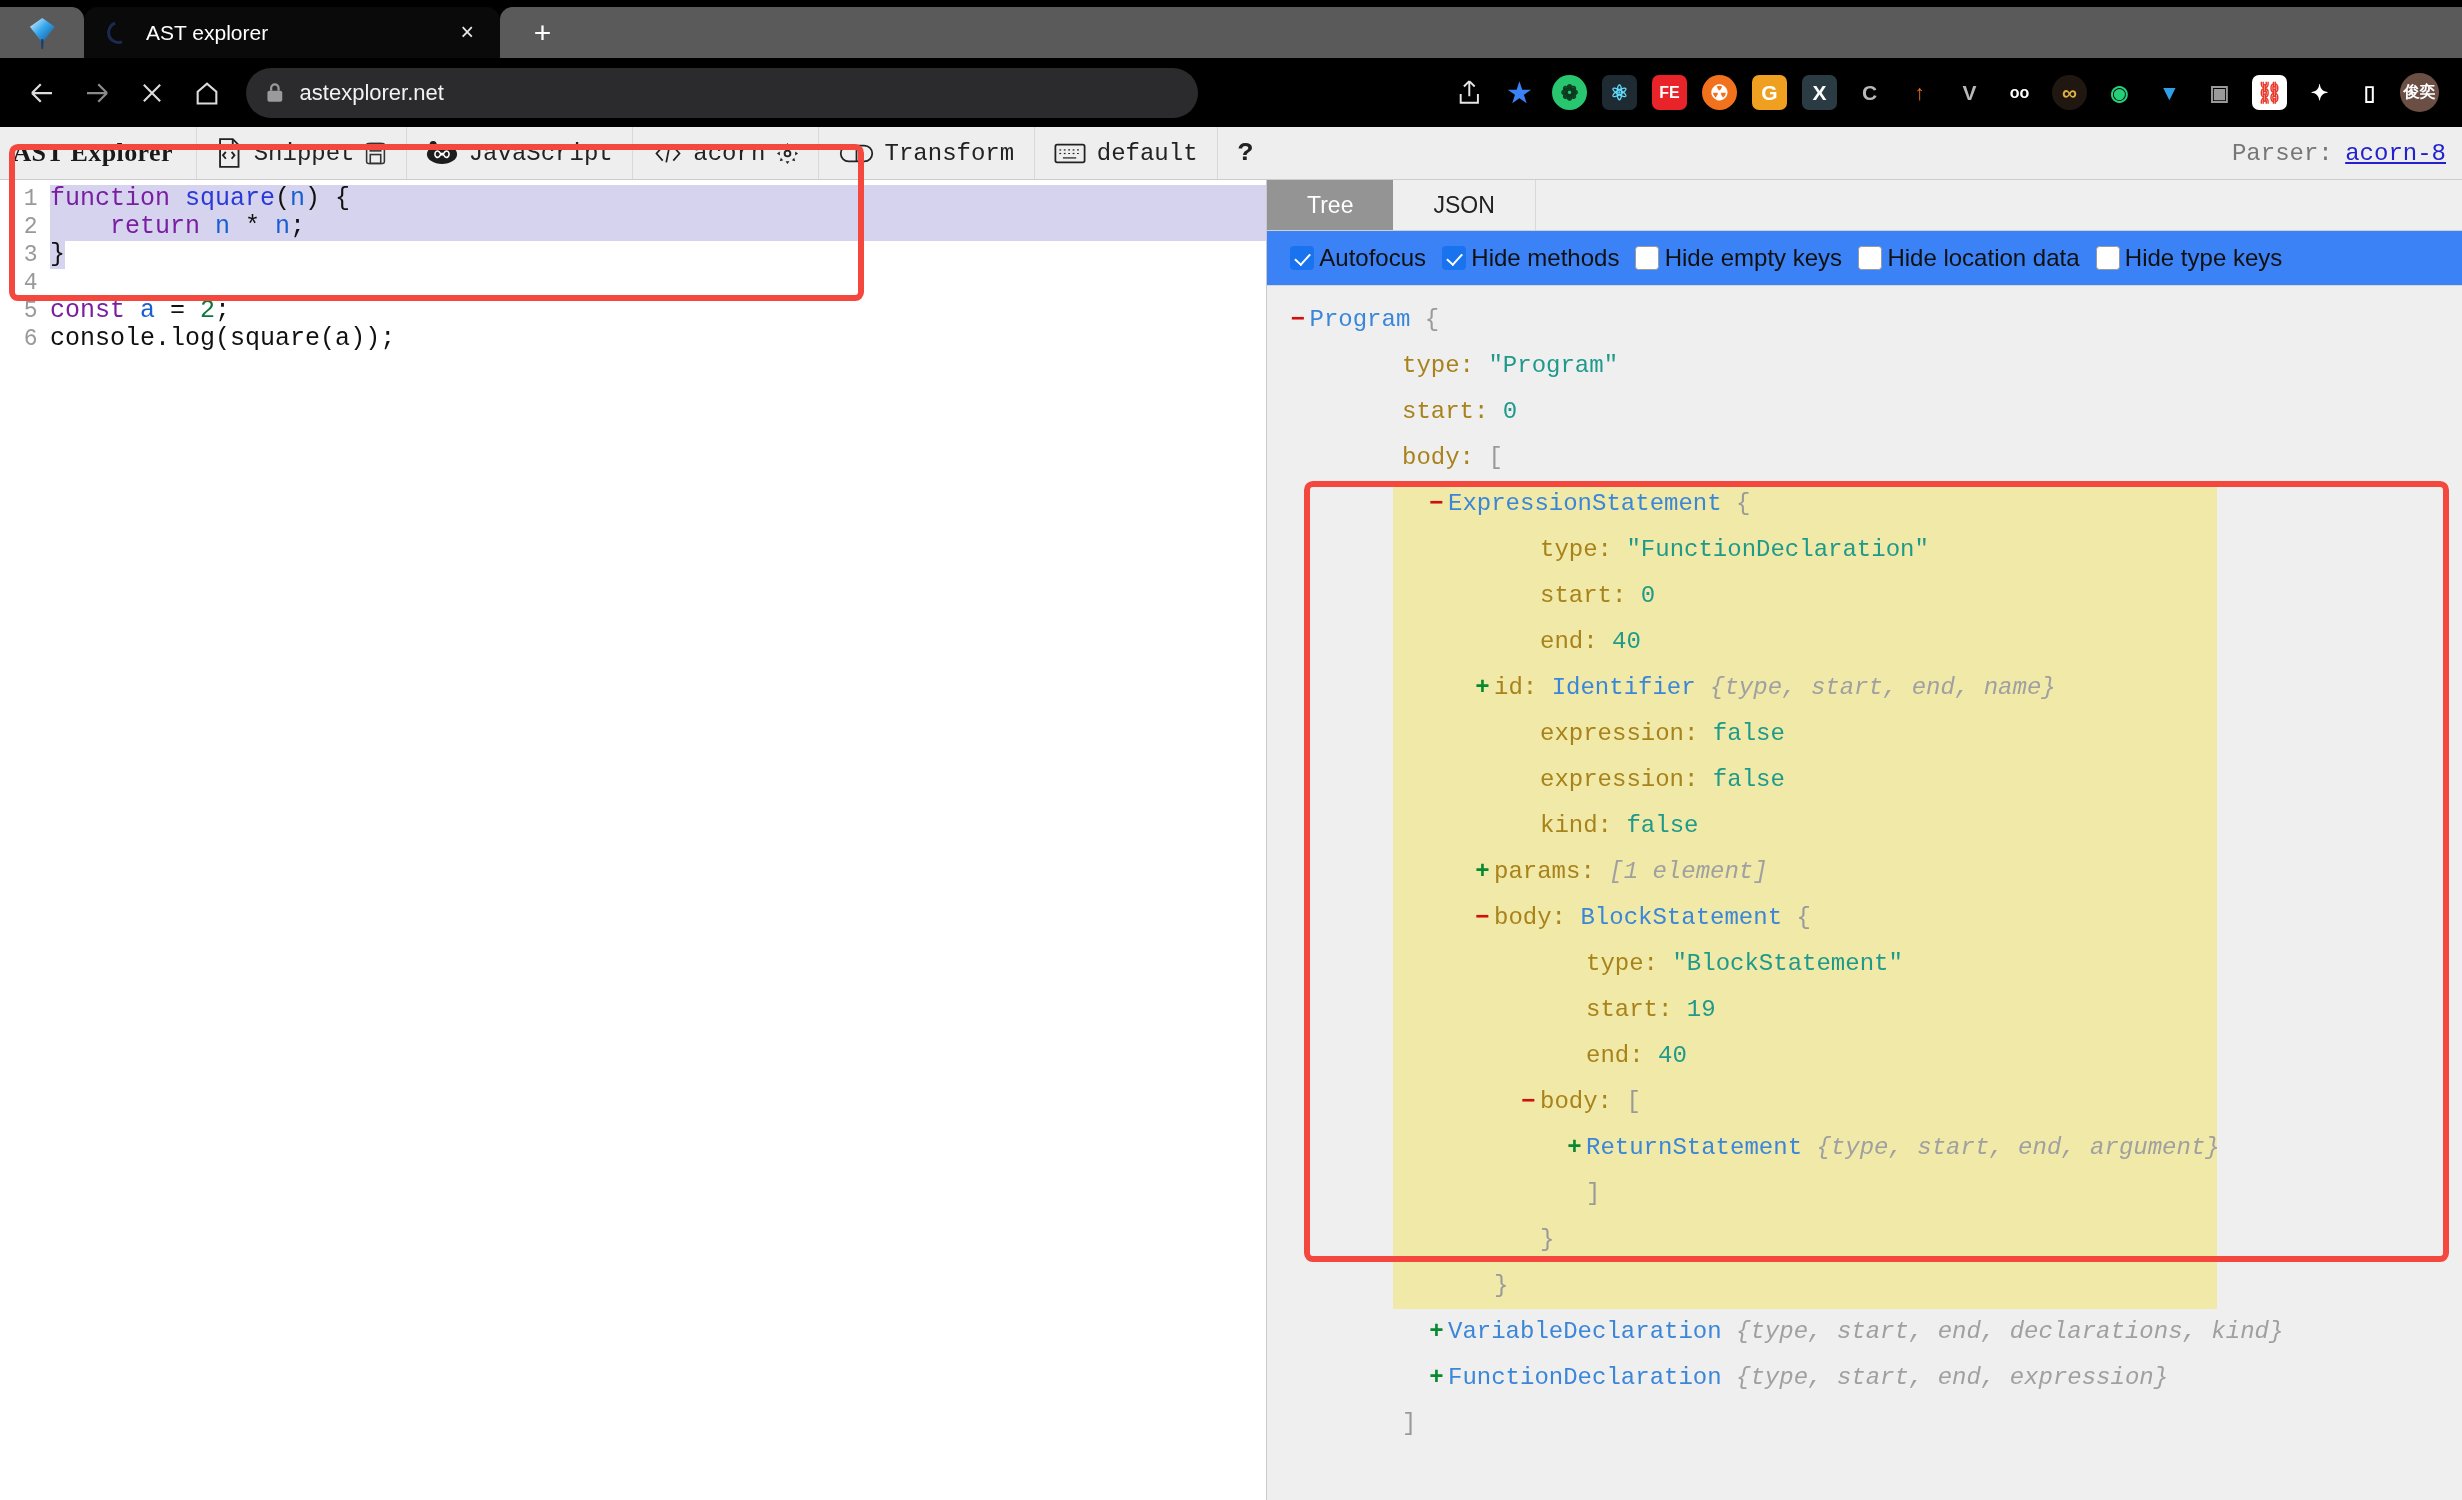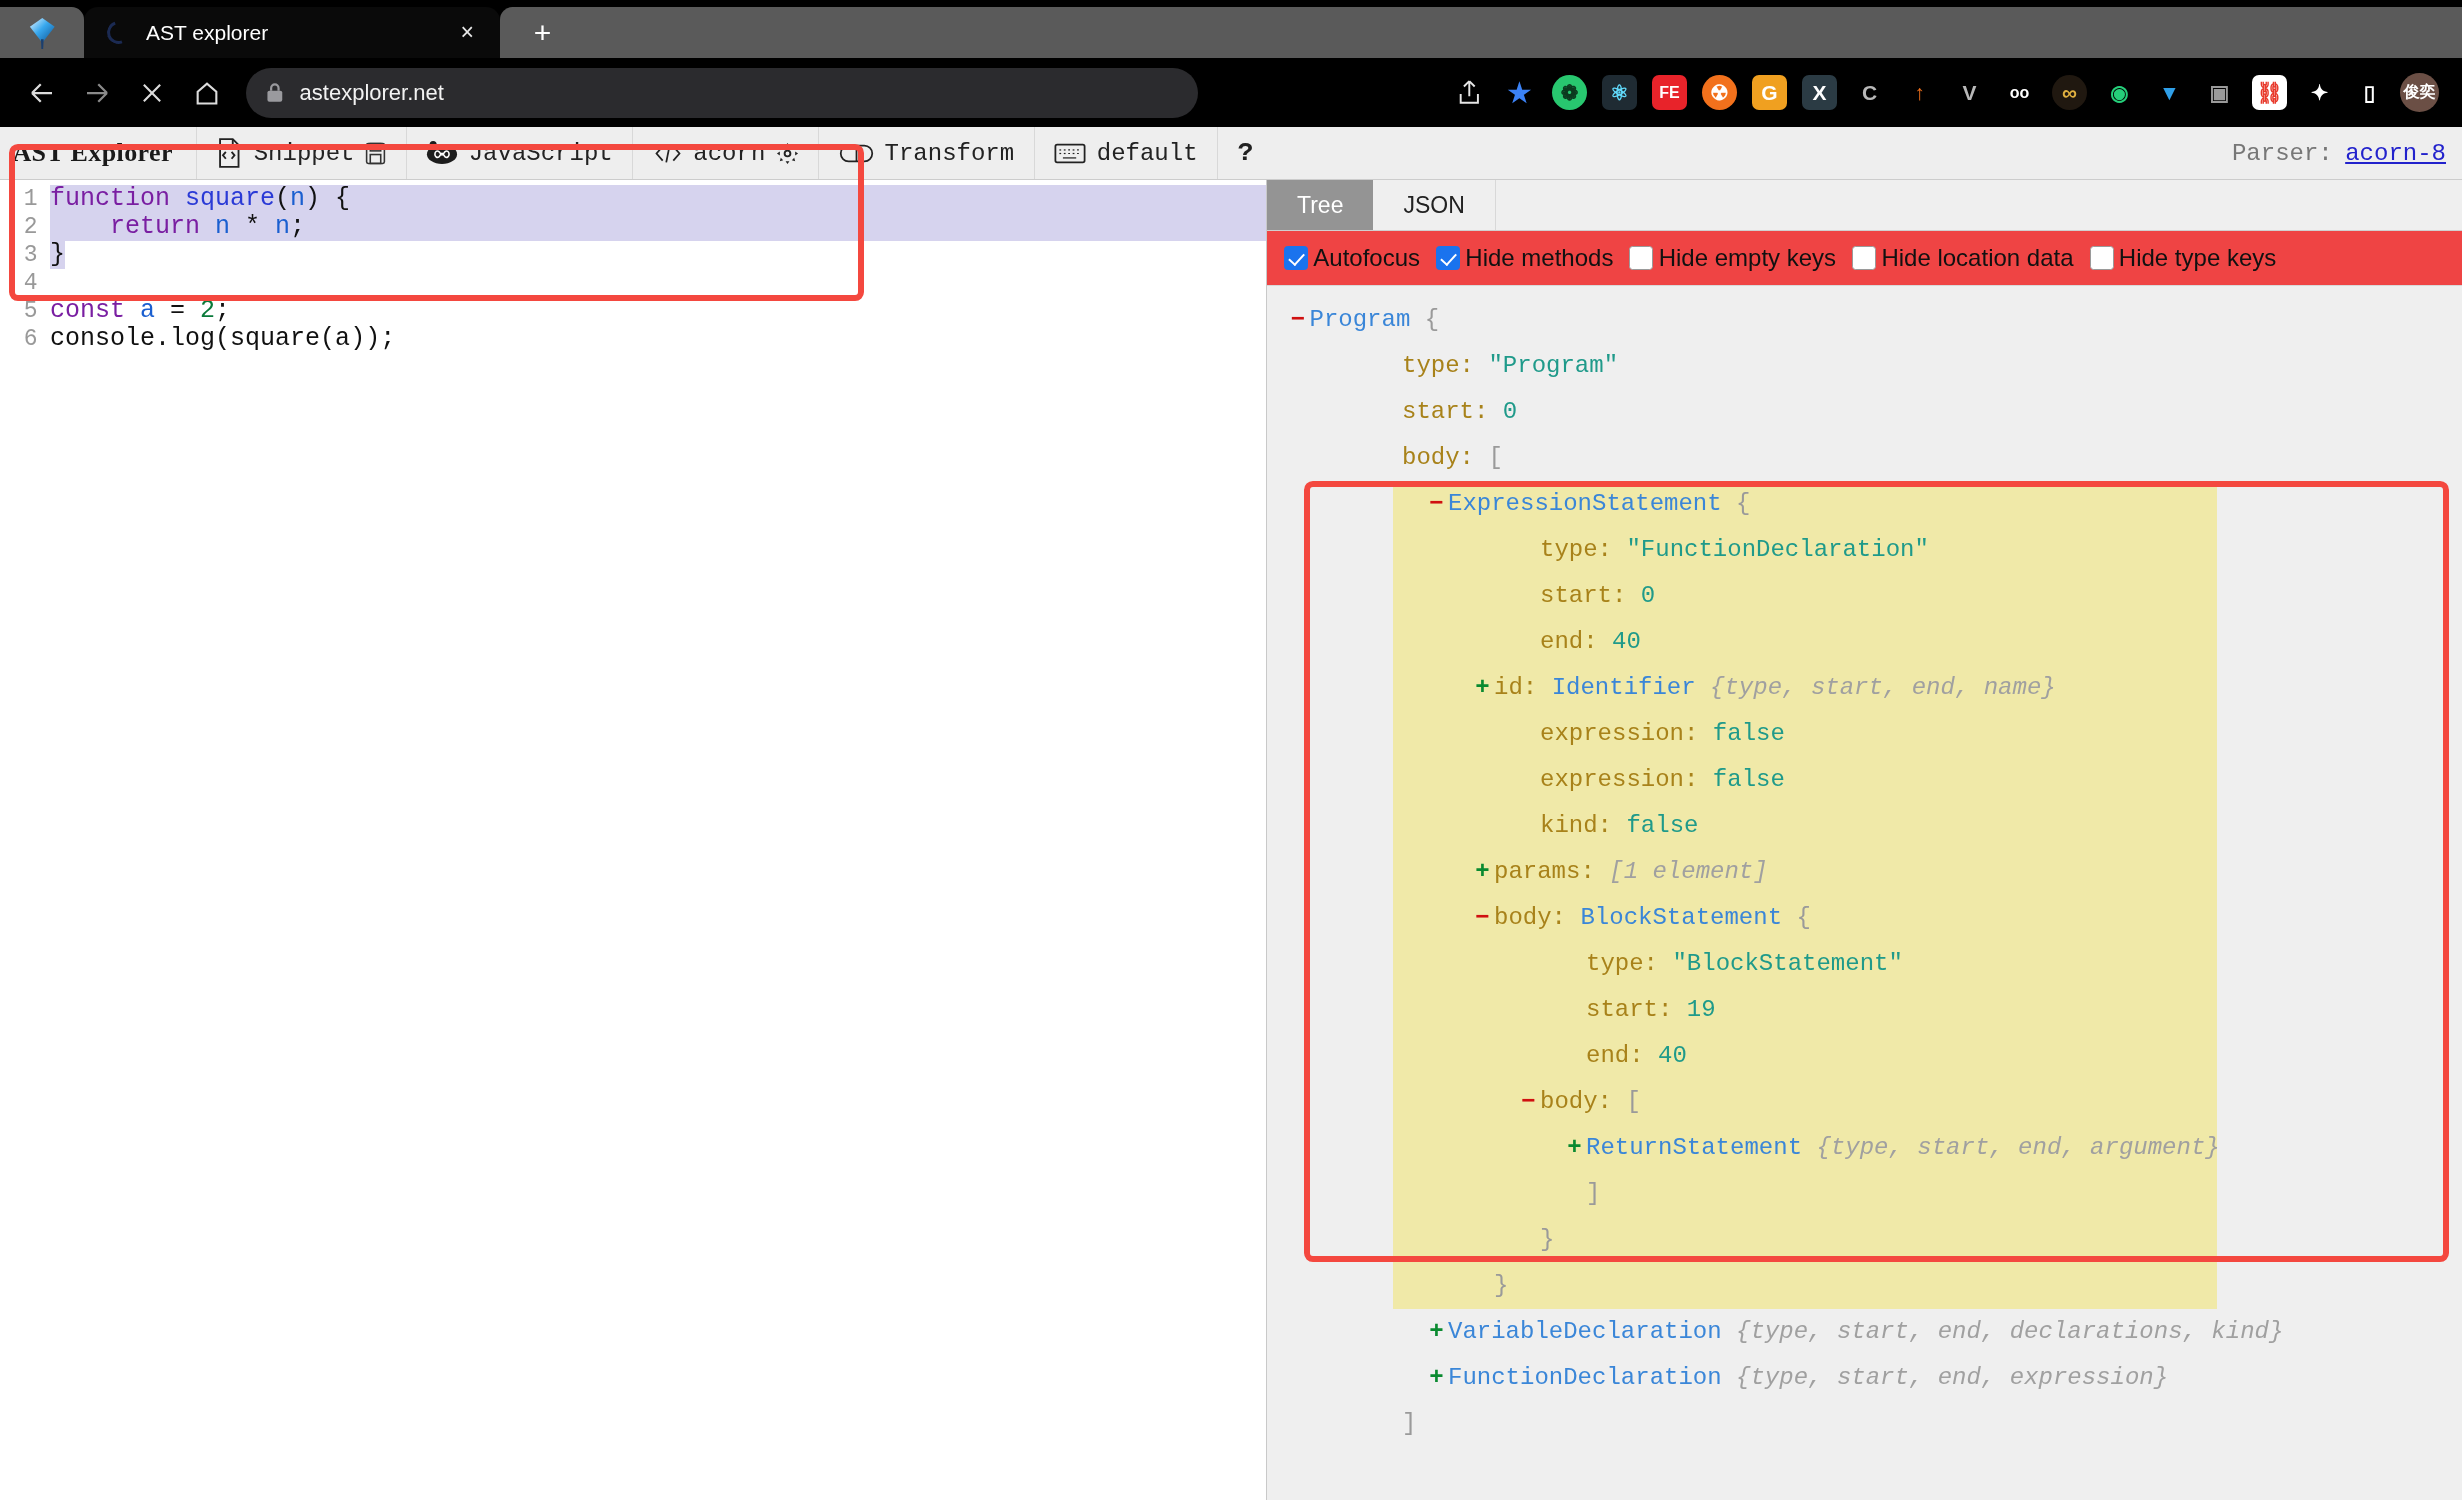--- a/index.html
+++ b/index.html
@@ -135,30 +135,30 @@
   .var { color:#1a5fd0; }
   .num { color:#0a7a3a; }
   .pl { color:#111; }
 
   
   .tabs-row {
     height:51px; background:#efefef; display:flex; align-items:stretch;
     border-bottom:0.9px solid #d0d0d0;
   }
   .rtab {
-    padding: 0 30px; display:flex; align-items:center; justify-content:center;
+    padding: 0 40px; display:flex; align-items:center; justify-content:center;
     font-size:23px; color:#222; cursor:pointer; border-right:0.9px solid #d8d8d8;
     font-family:"Liberation Sans", sans-serif;
   }
   .rtab.active { background:#949494; color:#fff; border-right:none; }
   .tabs-fill { flex:1; }
 
   .opts {
     height:55px; display:flex; align-items:center; gap:0px;
-    background:#ef4444; border-bottom:0.9px solid #d8d8d8; padding-left:17px;
+    background:#3b82f6; border-bottom:0.9px solid #d8d8d8; padding-left:23px;
   }
   .opt { display:flex; align-items:center; gap:5.3px; margin-right:16px; cursor:pointer; }
   .cb {
     width:24px; height:24px; border:1.8px solid #9a9a9a; border-radius:3.5px; background:#fff;
     flex:none; position:relative;
   }
   .cb.on { background:#1a73ee; border-color:#1a73ee; }
   .cb.on::after {
     content:""; position:absolute; left:7px; top:2.7px; width:7px; height:13.3px;
     border:solid #fff; border-width:0 2.7px 2.7px 0; transform:rotate(42deg);

